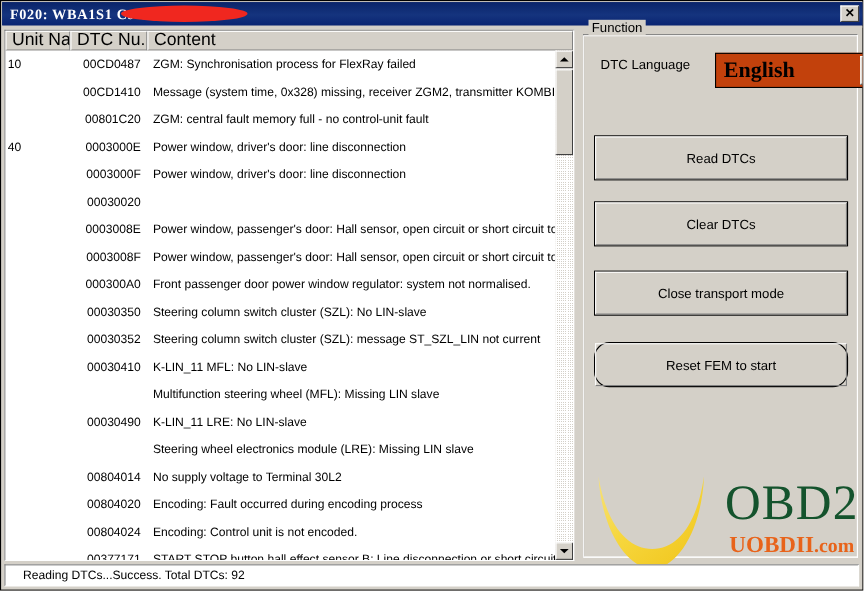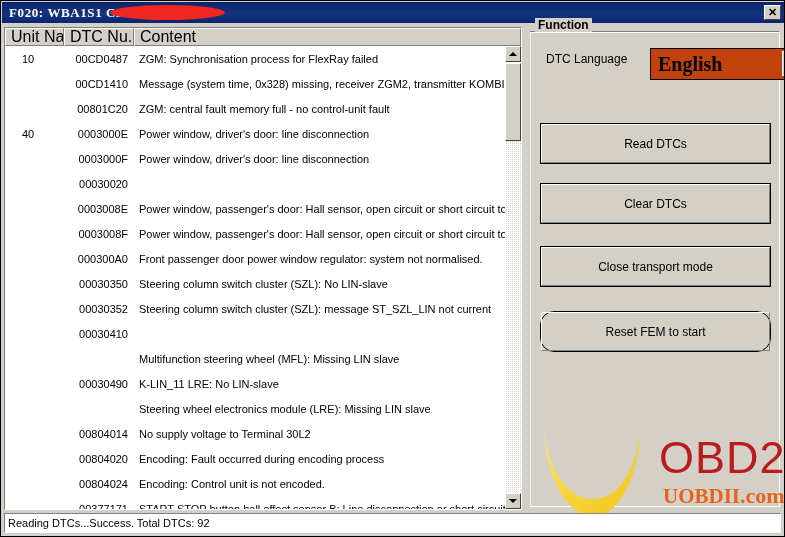--- a/index.html
+++ b/index.html
@@ -122,21 +122,21 @@
     display: flex;
     align-items: center;
     white-space: nowrap;
     overflow: hidden;
   }
   .c-unit {
     width: 59px;
     flex: 0 0 59px;
     font-size: 11px;
     color: #000;
-    padding-left: 17px;
+    padding-left: 2px;
     box-sizing: border-box;
   }
   .c-dtc {
     width: 70px;
     flex: 0 0 70px;
     font-size: 11px;
     color: #000;
     text-align: right;
     padding-right: 6px;
     box-sizing: border-box;
@@ -231,21 +231,20 @@
     opacity: 0.9;
   }
   .group-legend {
     position: absolute;
     left: 534px; top: 17px;
     background: #d4d0c8;
     padding: 0 3px;
     font-size: 12px;
     color: #000;
     z-index: 3;
-    font-weight: bold;
   }
 
   .field-label {
     position: absolute;
     left: 545px; top: 51px;
     font-size: 12px;
     color: #000;
   }
   .combo {
     position: absolute;
@@ -319,38 +318,38 @@
     z-index: 5;
   }
   .wm-crescent {
     position: absolute;
     left: 0px; top: 6px;
     width: 102px; height: 88px;
   }
   .wm-obd2 {
     position: absolute;
     left: 118px; top: 10px;
-    font-family: Liberation Sans, sans-serif;
+    font-family: Liberation Serif, serif;
     font-size: 45px;
-    color: #b91c1c;
+    color: #14532d;
     letter-spacing: 1px;
     line-height: 1;
   }
   .wm-uobdii {
     position: absolute;
     left: 122px; top: 60px;
     font-family: "Liberation Serif", serif;
     font-weight: bold;
     font-size: 21px;
     color: #e8631a;
     line-height: 1;
     white-space: nowrap;
   }
   .wm-uobdii .dotcom {
-    font-size: 22px;
+    font-size: 18px;
     margin-top: 23px;
   }
 
   
   .statusbar {
     position: absolute;
     left: 3px; bottom: 3px;
     width: 777px; height: 20px;
     background: #ffffff;
     border-top: 1px solid #808080;
@@ -358,21 +357,21 @@
     border-right: 1px solid #ffffff;
     border-bottom: 1px solid #ffffff;
     box-sizing: border-box;
     display: flex;
     align-items: center;
     z-index: 6;
   }
   .status-text {
     font-size: 11px;
     color: #000;
-    padding-left: 3px;
+    padding-left: 16px;
   }
   .outer-sep {
     position: absolute;
     left: 1px; top: 23px;
     width: 783px; height: 1px;
     background: #d4d0c8;
   }
 </style>
 </head>
 <body>
@@ -445,20 +444,21 @@
         <span class="c-content">Steering column switch cluster (SZL): No LIN-slave</span>
       </div>
       <div class="row">
         <span class="c-unit"></span>
         <span class="c-dtc">00030352</span>
         <span class="c-content">Steering column switch cluster (SZL): message ST_SZL_LIN not current</span>
       </div>
       <div class="row">
         <span class="c-unit"></span>
         <span class="c-dtc">00030410</span>
+        <span class="c-content">K-LIN_11 MFL: No LIN-slave</span>
       </div>
       <div class="row">
         <span class="c-unit"></span>
         <span class="c-dtc"></span>
         <span class="c-content">Multifunction steering wheel (MFL): Missing LIN slave</span>
       </div>
       <div class="row">
         <span class="c-unit"></span>
         <span class="c-dtc">00030490</span>
         <span class="c-content">K-LIN_11 LRE: No LIN-slave</span>

